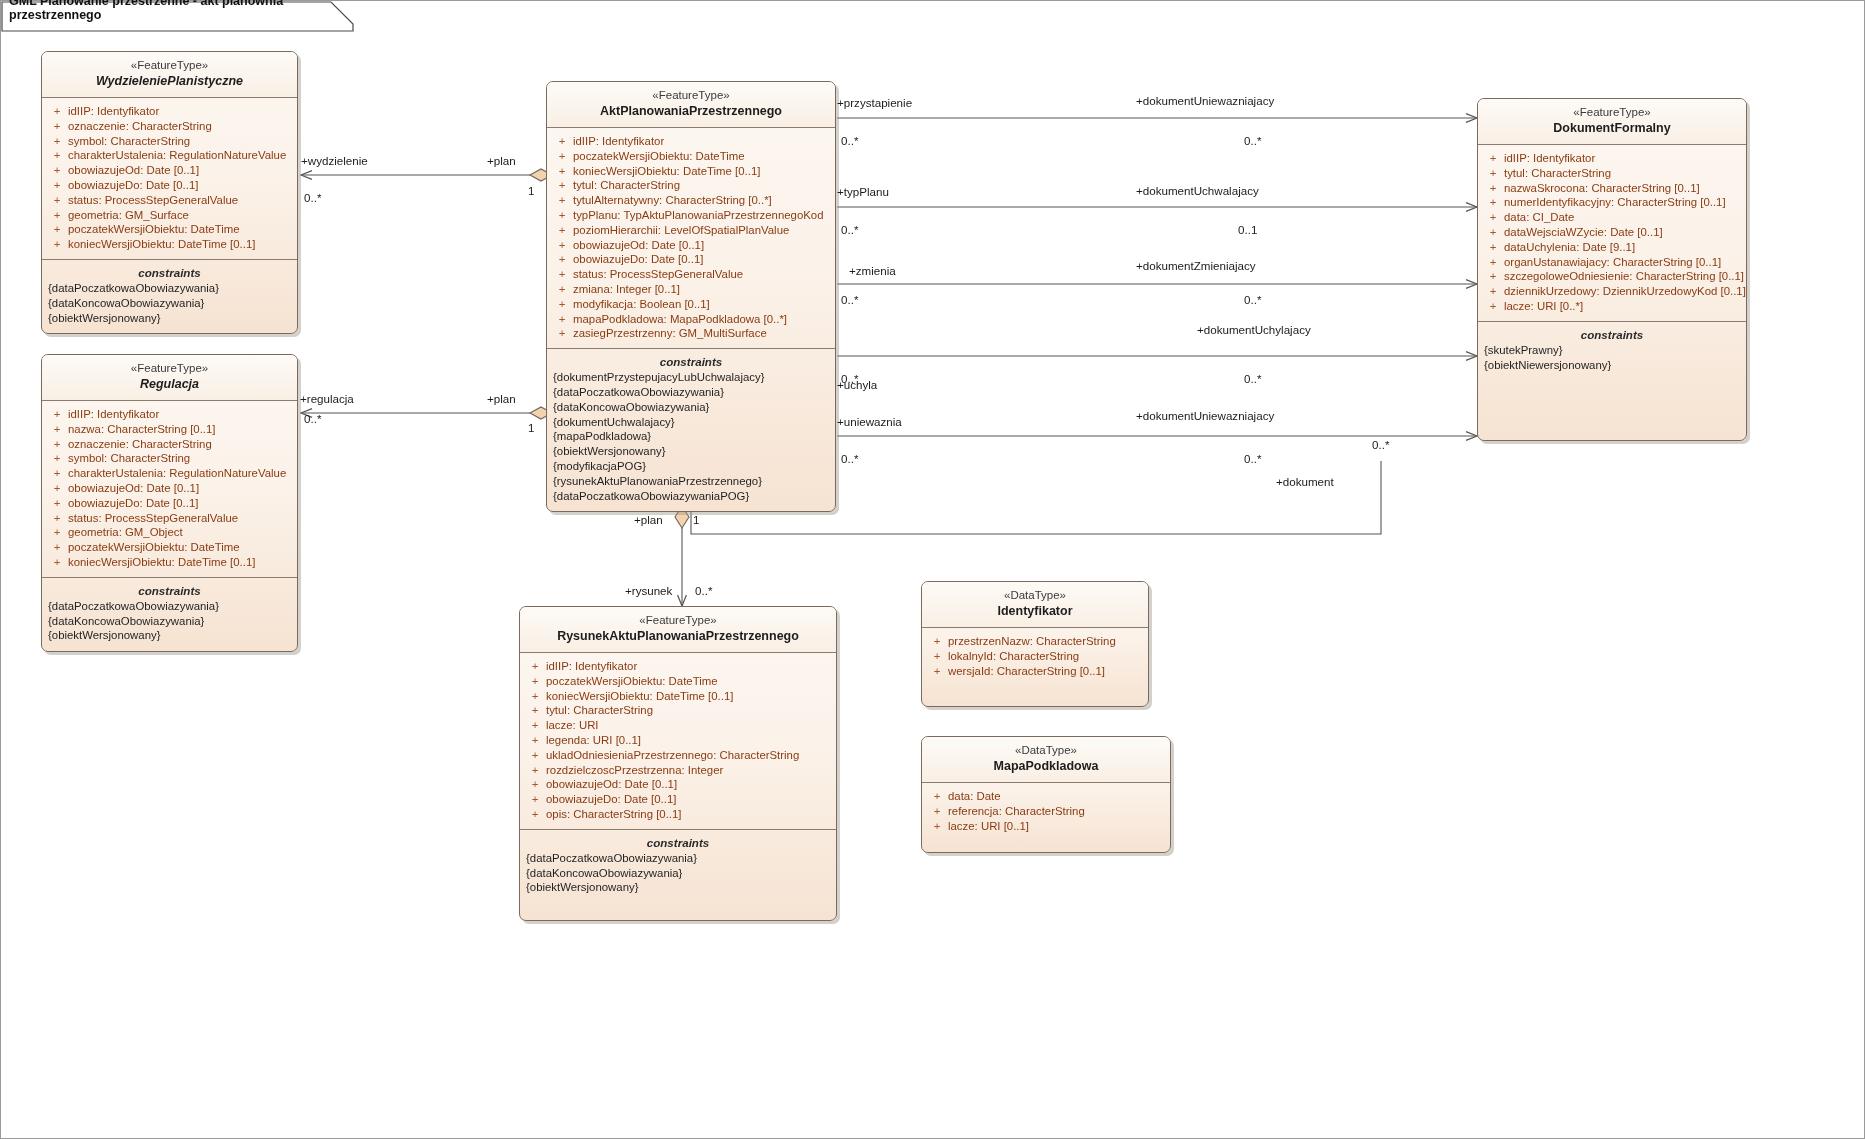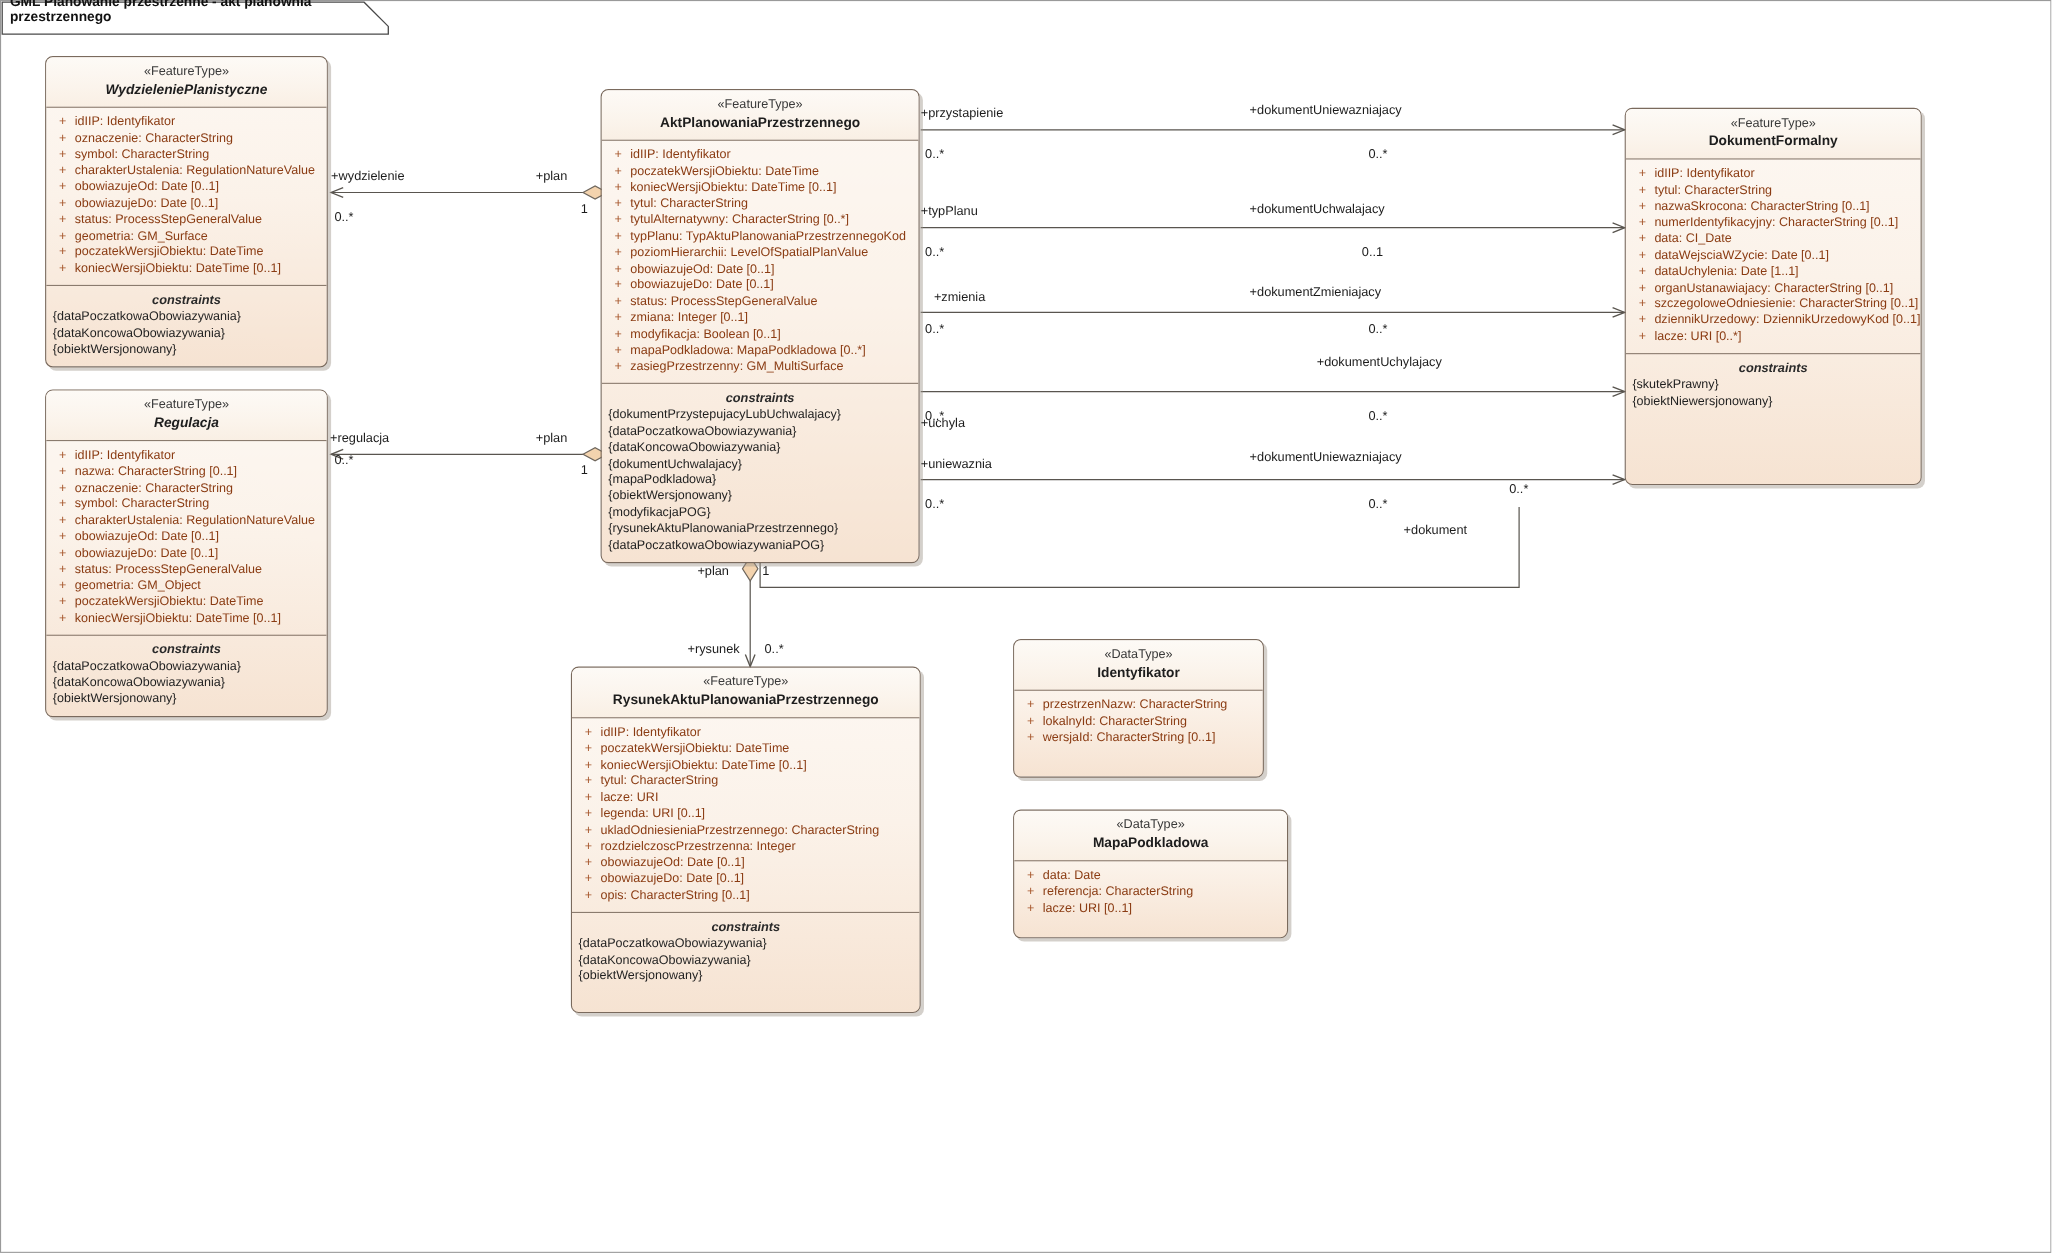--- a/index.html
+++ b/index.html
@@ -320,21 +320,21 @@
       <div class="attr">
           <span class="vis">+</span>
           <span class="txt">data: CI_Date</span>
         </div>
       <div class="attr">
           <span class="vis">+</span>
           <span class="txt">dataWejsciaWZycie: Date [0..1]</span>
         </div>
       <div class="attr">
           <span class="vis">+</span>
-          <span class="txt">dataUchylenia: Date [1..1]</span>
+          <span class="txt">dataUchylenia: Date [9..1]</span>
         </div>
       <div class="attr">
           <span class="vis">+</span>
           <span class="txt">organUstanawiajacy: CharacterString [0..1]</span>
         </div>
       <div class="attr">
           <span class="vis">+</span>
           <span class="txt">szczegoloweOdniesienie: CharacterString [0..1]</span>
         </div>
       <div class="attr">

